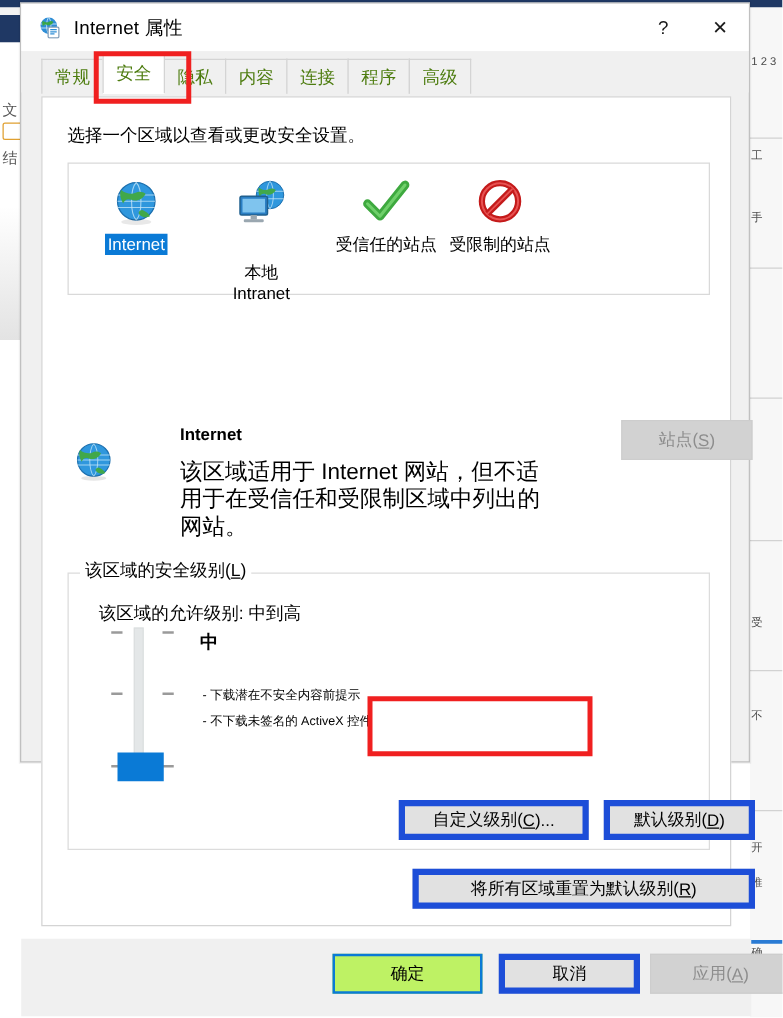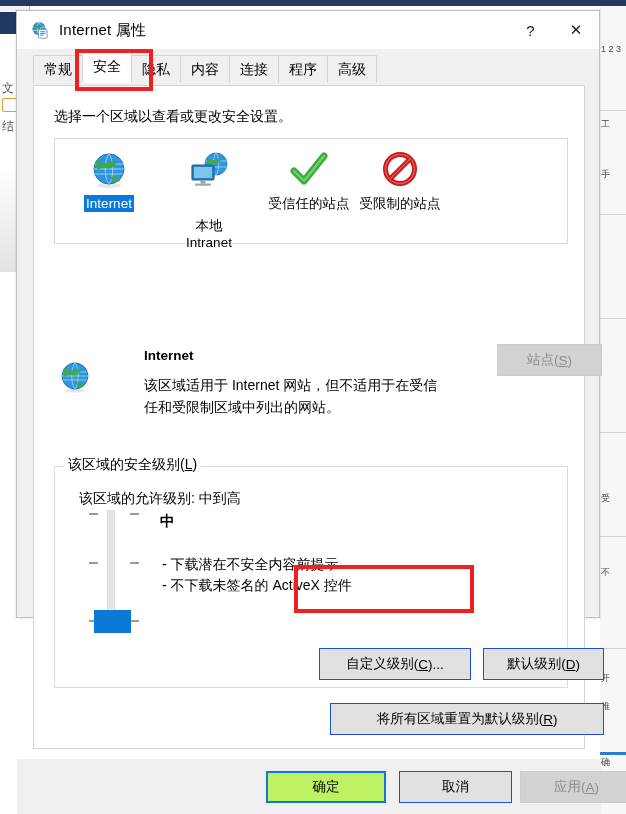--- a/index.html
+++ b/index.html
@@ -36,21 +36,21 @@
   #bg-right-strip {
     position:absolute; left:600px; top:6px; width:26px; height:808px;
     background:#f7f7f7;
   }
   .bg-rline { position:absolute; left:600px; width:26px; height:1px; background:#d2d2d2; }
   .bg-rtext { position:absolute; left:601px; font-size:9px; color:#4a4a4a; }
   #bg-right-orange { position:absolute; left:600px; top:752px; width:26px; height:3px; background:#2a7bd4; }
 
   
   #dialog {
-    position:absolute; left:16px; top:10px; width:584px; height:608px;
+    position:absolute; left:16px; top:2px; width:584px; height:608px;
     background:#f0f0f0;
     border:1px solid #c0c0c0;
     box-shadow: 0 0 0 1px rgba(0,0,0,.06);
   }
   #titlebar {
     position:relative; height:38px; background:#ffffff;
     display:flex; align-items:center;
   }
   #title-icon {
     width:18px; height:18px; margin-left:14px; position:relative; flex:0 0 auto;
@@ -69,21 +69,21 @@
 
   
   #tabstrip {
     position:relative; height:33px; margin:0 0 0 0; padding-left:16px;
     background:#f0f0f0;
     display:flex; align-items:flex-end;
   }
   .tab {
     height:28px; padding:12px 10px;
     display:flex; align-items:center; justify-content:center;
-    font-size:14px; color:#000000;
+    font-size:14px; color:#4d7c0f;
     background:#f0f0f0;
     border:1px solid #d4d4d4; border-bottom:none;
     margin-right:-1px;
     position:relative; top:1px;
   }
   .tab.selected {
     background:#ffffff; height:32px; top:1px; z-index:3;
     border-color:#d4d4d4; border-bottom:1px solid #ffffff;margin-top:8px;
   }
 
@@ -114,21 +114,21 @@
   .zone-item.selected .zone-cap { background:#0a7ad6; color:#ffffff; }
   .zone-item.wide { width:110px; }
 
   
   #desc-icon { position:absolute; left:24px; top:274px; width:34px; height:34px; }
   #desc-title {
     position:absolute; left:110px; top:262px; font-size:13.5px; font-weight:bold; color:#000;
   }
   #desc-body {
     position:absolute; left:110px; top:288px; width:300px;
-    font-size:14px; color:#000; line-height:22px;
+    font-size:18px; color:#000; line-height:22px;
   }
   #sites-button {
     position:absolute; left:463px; top:258px; width:105px; height:32px;
     background:#d2d2d2; border:1px solid #cdcdcd;
     color:#8d8d8d; font-size:13.5px;
     display:flex; align-items:center; justify-content:center;
     font-family:"Liberation Sans",sans-serif;
   }
   #sites-button u { text-decoration:underline; }
 
@@ -141,41 +141,41 @@
     position:absolute; left:30px; top:370px; background:#ffffff;
     padding:0 4px; font-size:14px; color:#000;
   }
   #allowed-label {
     position:absolute; left:45px; top:404px; font-size:14px; color:#000;
   }
   #level-name {
     position:absolute; left:126px; top:426px; font-size:14.5px; font-weight:bold; color:#000;
   }
   #level-bullets {
-    position:absolute; left:128px; top:468px; font-size:14px; color:#000; line-height:21px;
+    position:absolute; left:128px; top:468px; font-size:10px; color:#000; line-height:21px;
     white-space:pre-line;
   }
 
   
   #trackbar { position:absolute; left:55px; top:424px; width:56px; height:128px; }
   #track-channel {
     position:absolute; left:18px; top:0; width:8px; height:118px;
     background:#e4e7e8; border:1px solid #dcdfe0;
   }
   .tick { position:absolute; width:9px; height:2px; background:#9a9a9a; }
   .tick.right { left:41px; }
   .tick.left { left:0px; }
   #track-thumb {
     position:absolute; left:5px; top:100px; width:37px; height:23px;
     background:#0a7ad6;
   }
 
   
   .btn {
-    background:#e1e1e1; border:1px solid #1d4ed8; color:#000;
+    background:#e1e1e1; border:5px solid #1d4ed8; color:#000;
     font-size:13.5px; display:flex; align-items:center; justify-content:center;
     font-family:"Liberation Sans",sans-serif;
   }
   #custom-level-btn { position:absolute; left:285px; top:562px; width:152px; height:32px; }
   #default-level-btn { position:absolute; left:449px; top:562px; width:121px; height:32px; }
   #reset-all-btn { position:absolute; left:296px; top:617px; width:274px; height:32px; }
 
   
   .redbox {
     position:absolute; border:4px solid #f02020; pointer-events:none; z-index:40;

